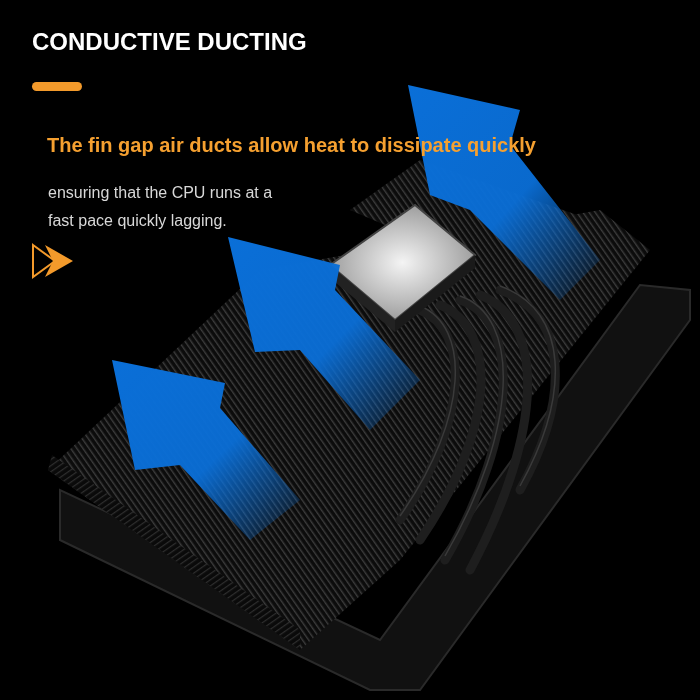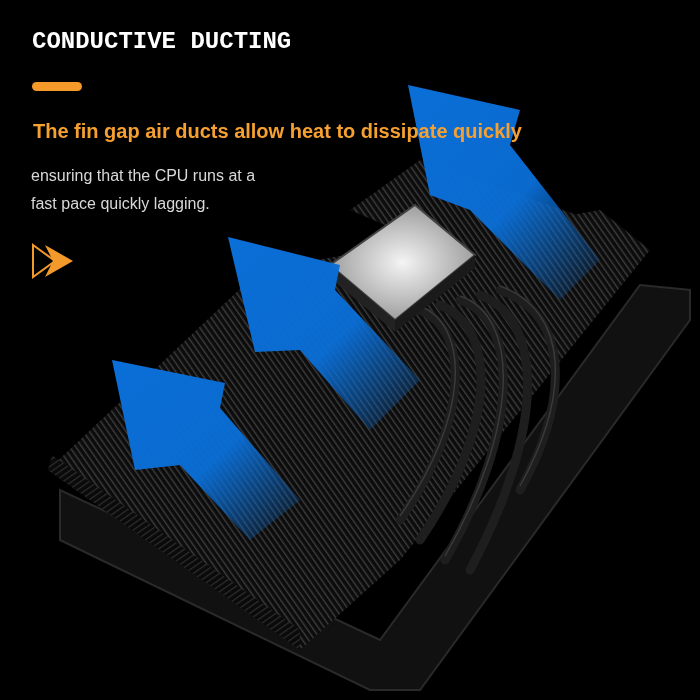--- a/index.html
+++ b/index.html
@@ -1,20 +1,20 @@
 <!DOCTYPE html>
 <html><head>
 <meta charset="utf-8">
 <style>
   html, body { margin: 0; padding: 0; background: #000; }
   body { width: 700px; height: 700px; position: relative; overflow: hidden; font-family: "DejaVu Sans", sans-serif; }
-  .headline { position: absolute; left: 32px; top: 28px; color: #fff; font-family: Liberation Mono, monospace; font-weight: bold; font-size: 24px; letter-spacing: 0px; margin: 0; z-index: 5; }
+  .headline { position: absolute; left: 32px; top: 28px; color: #fff; font-family: Liberation Sans, sans-serif; font-weight: bold; font-size: 24px; letter-spacing: 0px; margin: 0; z-index: 5; }
   .accent-bar { position: absolute; left: 32px; top: 82px; width: 50px; height: 9px; border-radius: 5px; z-index: 5; }
-  .subhead { position: absolute; left: 31px; top: 118px; font-family: "Liberation Sans", sans-serif; font-weight: bold; font-size: 20px; white-space: nowrap; margin: 2px; z-index: 5; }
-  .body-text { position: absolute; left: 31px; top: 162px; width: 300px; color: #d8d8d8; font-family: "Liberation Sans", sans-serif; font-size: 16px; line-height: 28px; z-index: 5; margin: 0; }
+  .subhead { position: absolute; left: 31px; top: 118px; font-family: "Liberation Sans", sans-serif; font-weight: bold; font-size: 20px; white-space: nowrap; margin: 16px; z-index: 5; }
+  .body-text { position: absolute; left: 31px; top: 162px; width: 300px; color: #d8d8d8; font-family: "Liberation Sans", sans-serif; font-size: 16px; line-height: 28px; z-index: 5; margin: 17px; }
   .play-icon { position: absolute; left: 31px; top: 243px; width: 44px; height: 36px; z-index: 5; }
   .scene { position: absolute; left: 0; top: 0; width: 700px; height: 700px; z-index: 1; }
 </style>
 </head>
 <body>
 
 <svg class="scene" viewBox="0 0 700 700" xmlns="http://www.w3.org/2000/svg">
   <defs>
     <pattern id="fins" width="5" height="5" patternUnits="userSpaceOnUse" patternTransform="rotate(-35)">
       <rect width="5" height="5" fill="#0c0c0c"></rect>

